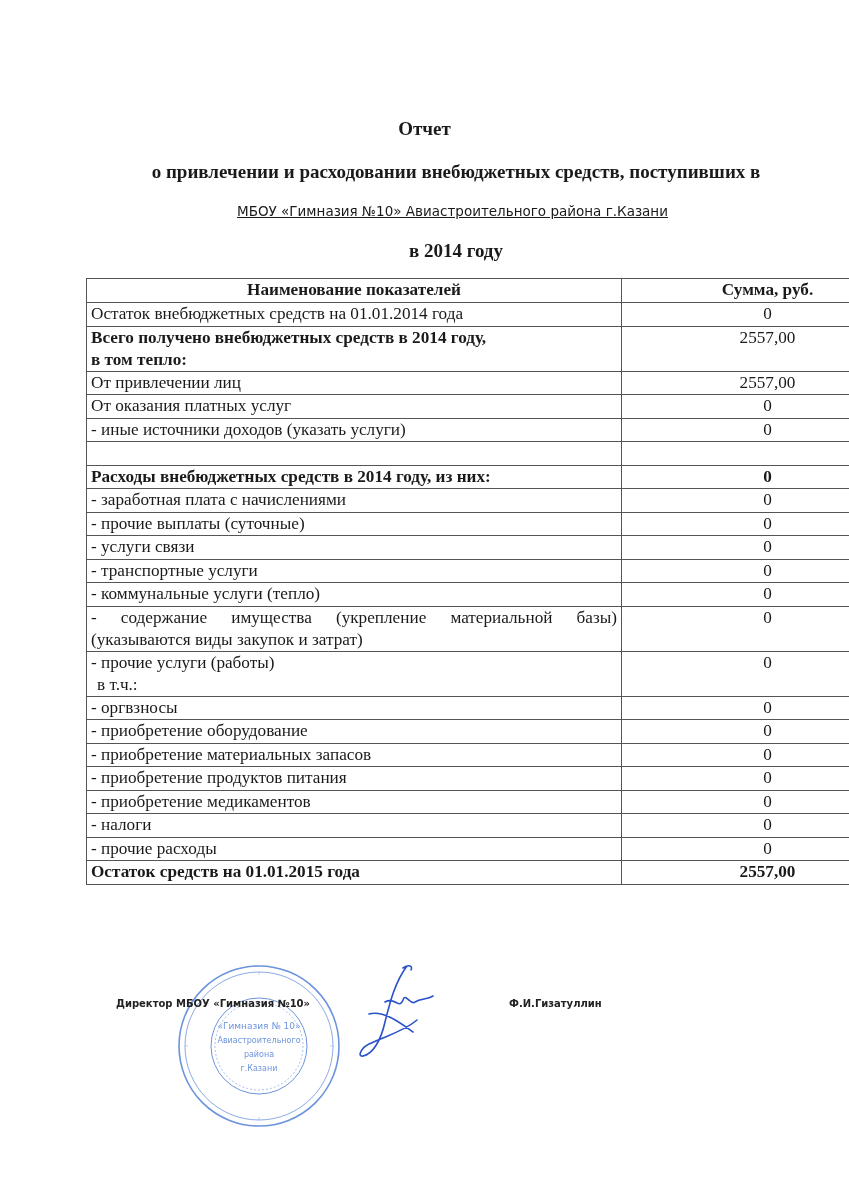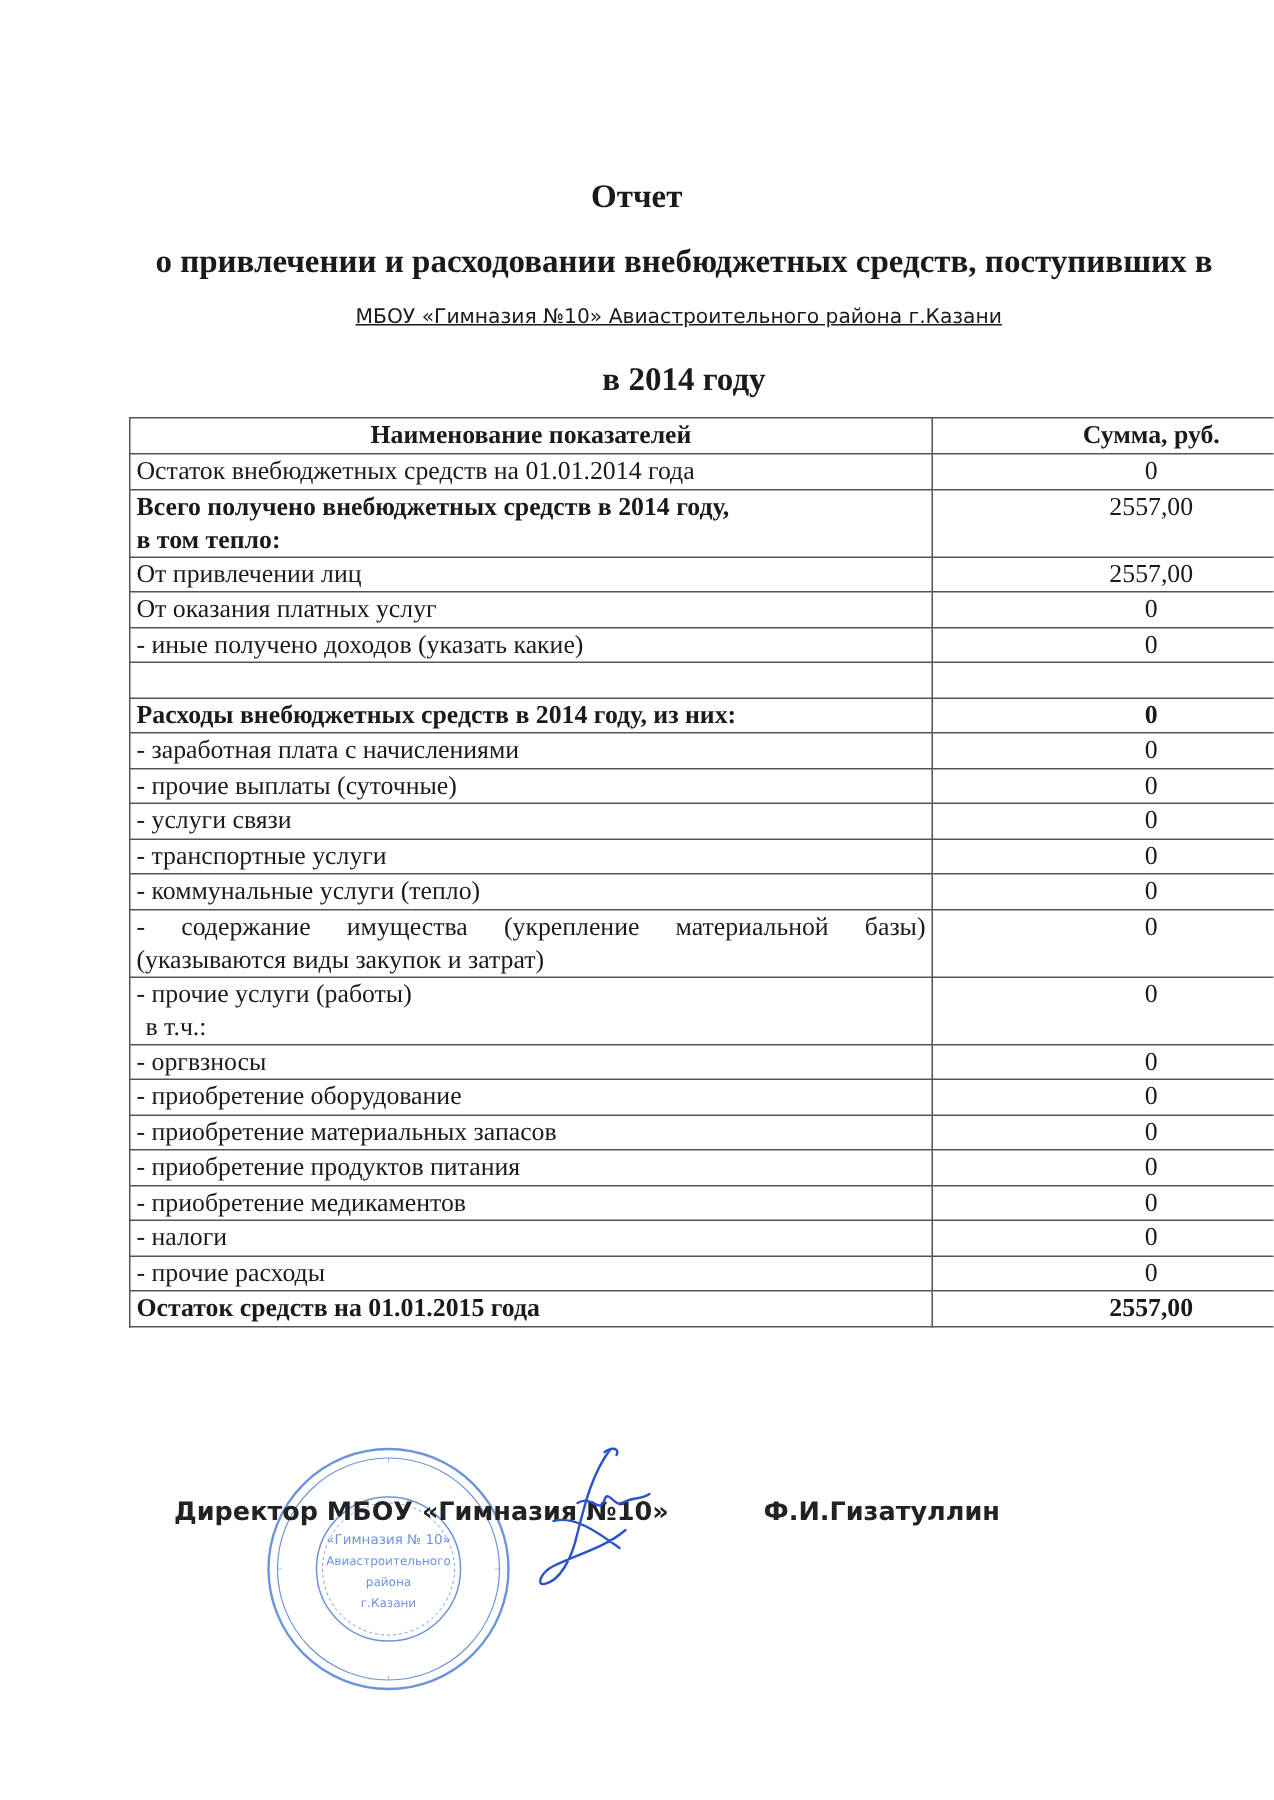--- a/index.html
+++ b/index.html
@@ -3,21 +3,21 @@
 <meta charset="utf-8">
 <style>
   html, body { margin: 0; padding: 0; }
   body {
     width: 849px; height: 1200px; background: #ffffff;
     position: relative; overflow: hidden;
     font-family: "Liberation Serif", serif; color: #1a1a1a;
   }
   .title {
     position: absolute; left: 0; width: 849px; text-align: center;
-    font-weight: bold; font-size: 22px;
+    font-weight: bold; font-size: 19px;
   }
   .t1 { top: 118px; }
   .t2 { top: 161px; left: 0; width: 912px; }
   .t3 {
     top: 203px; font-weight: normal; font-family: "DejaVu Sans", sans-serif;
     font-size: 13.5px; text-decoration: underline; width: 905px;
   }
   .t4 { top: 240px; width: 912px; }
   table.report {
     position: absolute; left: 86px; top: 278px; width: 828px;
@@ -27,21 +27,21 @@
     border: 1px solid #555; padding: 0 4px; vertical-align: top;
   }
   table.report th { font-weight: bold; text-align: center; height: 23px; }
   table.report td.name { width: 526px; text-align: left; }
   table.report td.name.justify { text-align: justify; }
   table.report td.val { text-align: center; }
   table.report tr.bold td { font-weight: bold; }
   table.report td { height: 22.5px; }
   .sign {
     position: absolute; top: 998px; font-family: "DejaVu Sans", sans-serif;
-    font-weight: bold; font-size: 17px; color: #222;
+    font-weight: bold; font-size: 10px; color: #222;
   }
   .sign-left { left: 116px; }
   .sign-right { left: 509px; }
   .stamp { position: absolute; left: 176px; top: 963px; width: 166px; height: 166px; opacity: 0.75; }
   .signature { position: absolute; left: 355px; top: 962px; width: 80px; height: 100px; }
 </style>
 </head>
 <body>
 
 <div class="title t1">Отчет</div>
@@ -70,21 +70,21 @@
     </tr>
     <tr>
       <td class="name">От привлечении лиц</td>
       <td class="val">2557,00</td>
     </tr>
     <tr>
       <td class="name">От оказания платных услуг</td>
       <td class="val">0</td>
     </tr>
     <tr>
-      <td class="name">- иные получено доходов (указать какие)</td>
+      <td class="name">- иные источники доходов (указать услуги)</td>
       <td class="val">0</td>
     </tr>
     <tr>
       <td class="name"></td>
       <td class="val"></td>
     </tr>
     <tr class="bold">
       <td class="name">Расходы внебюджетных средств в 2014 году, из них:</td>
       <td class="val">0</td>
     </tr>

